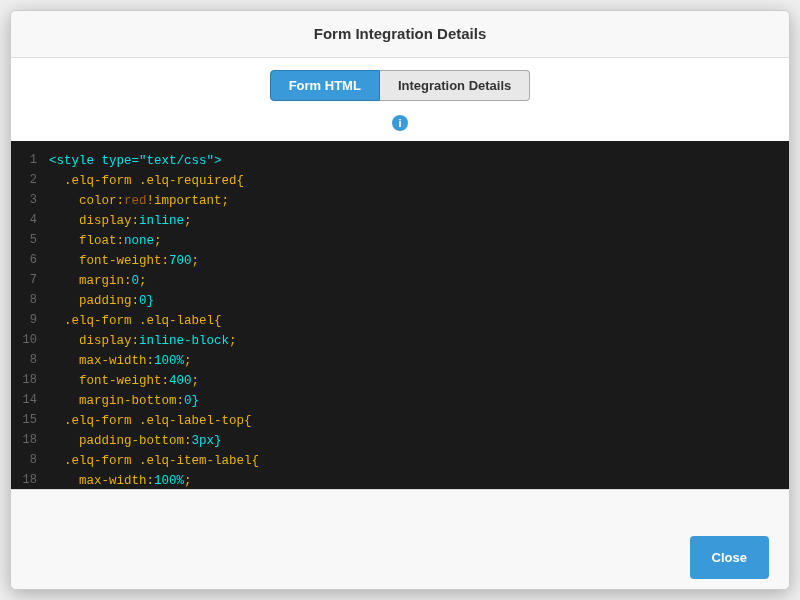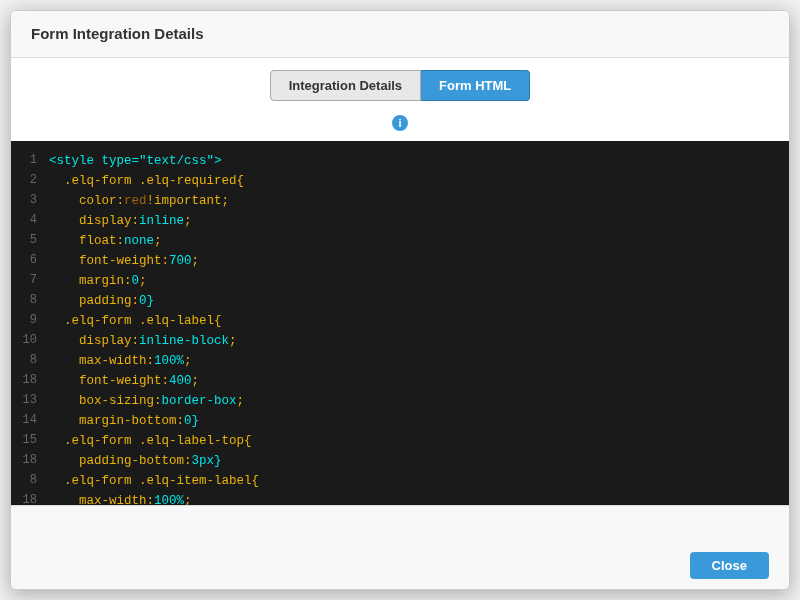--- a/index.html
+++ b/index.html
@@ -18,21 +18,21 @@
       border-radius: 6px;
       width: 780px;
       height: 580px;
       display: flex;
       flex-direction: column;
       box-shadow: 0 4px 20px rgba(0,0,0,0.3);
       overflow: hidden;
     }
     .modal-header {
       padding: 14px 20px;
-      text-align: left;
+      text-align: center;
       border-bottom: 1px solid #ddd;
       background: #f8f8f8;
     }
     .modal-title {
       font-size: 15px;
       font-weight: bold;
       color: #333;
     }
     .tab-bar {
       display: flex;
@@ -117,42 +117,42 @@
     .c-green { color: #eab308; }
     .c-red { color: #a16207; }
     .modal-footer {
       padding: 10px 20px;
       display: flex;
       justify-content: flex-end;
       border-top: 1px solid #ddd;
       background: #f8f8f8;
     }
     .close-btn {
-      padding: 6px 22px;
+      padding: 14px 22px;
       background: #3a9ad9;
       color: #fff;
       border: none;
       border-radius: 4px;
       font-size: 13px;
       font-weight: bold;
       cursor: pointer;
       margin-top: 36px;
     }
   </style>
 </head>
 <body>
 
 <div class="modal">
   <div class="modal-header">
     <span class="modal-title">Form Integration Details</span>
   </div>
 
   <div class="tab-bar">
+    <button class="tab-btn active">Form HTML</button>
     <button class="tab-btn">Integration Details</button>
-    <button class="tab-btn active">Form HTML</button>
   </div>
 
   <div class="info-bar">
     <span class="info-icon">i</span>
   </div>
 
   <div class="code-area" id="code-area">
   <div class="code-line">
         <span class="line-num">1</span>
         <span class="line-content"><span class="c-cyan">&lt;style type="text/css"&gt;</span></span>
@@ -195,24 +195,20 @@
       </div>
       <div class="code-line">
         <span class="line-num">8</span>
         <span class="line-content"><span class="c-green">    max-width:</span><span class="c-cyan">100%</span><span class="c-green">;</span></span>
       </div>
       <div class="code-line">
         <span class="line-num">18</span>
         <span class="line-content"><span class="c-green">    font-weight:</span><span class="c-cyan">400</span><span class="c-green">;</span></span>
       </div>
       <div class="code-line">
-        <span class="line-num">13</span>
-        <span class="line-content"><span class="c-green">    box-sizing:</span><span class="c-cyan">border-box</span><span class="c-green">;</span></span>
-      </div>
-      <div class="code-line">
         <span class="line-num">14</span>
         <span class="line-content"><span class="c-green">    margin-bottom:</span><span class="c-cyan">0}</span></span>
       </div>
       <div class="code-line">
         <span class="line-num">15</span>
         <span class="line-content"><span class="c-green">  .elq-form .elq-label-top{</span></span>
       </div>
       <div class="code-line">
         <span class="line-num">18</span>
         <span class="line-content"><span class="c-green">    padding-bottom:</span><span class="c-cyan">3px}</span></span>

